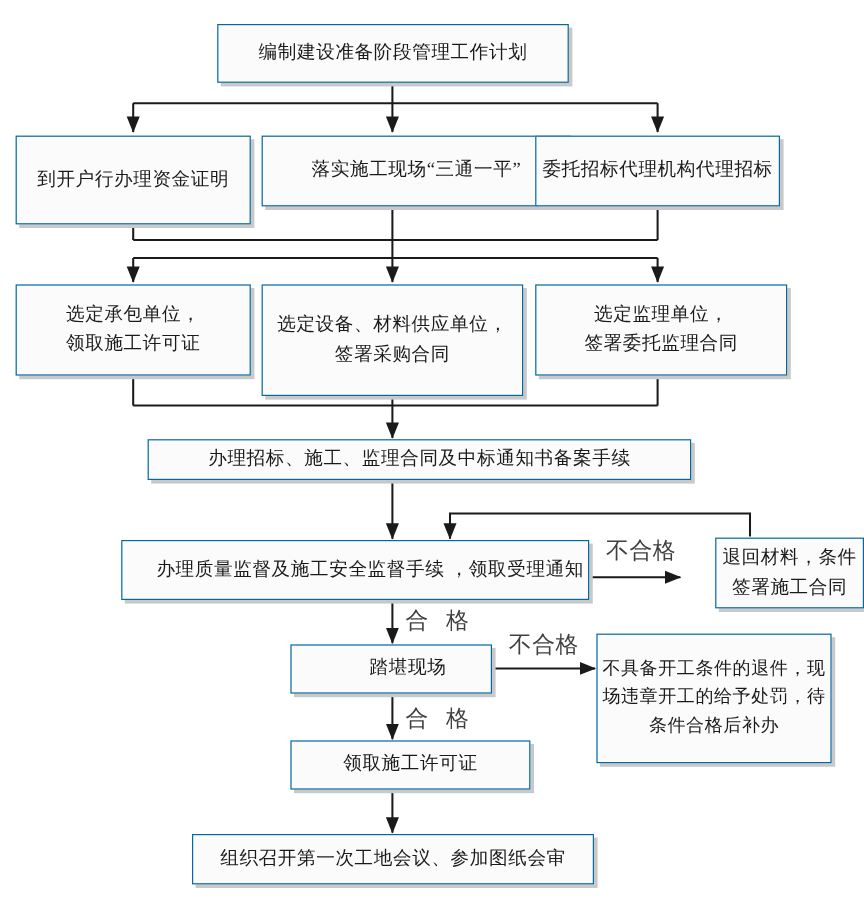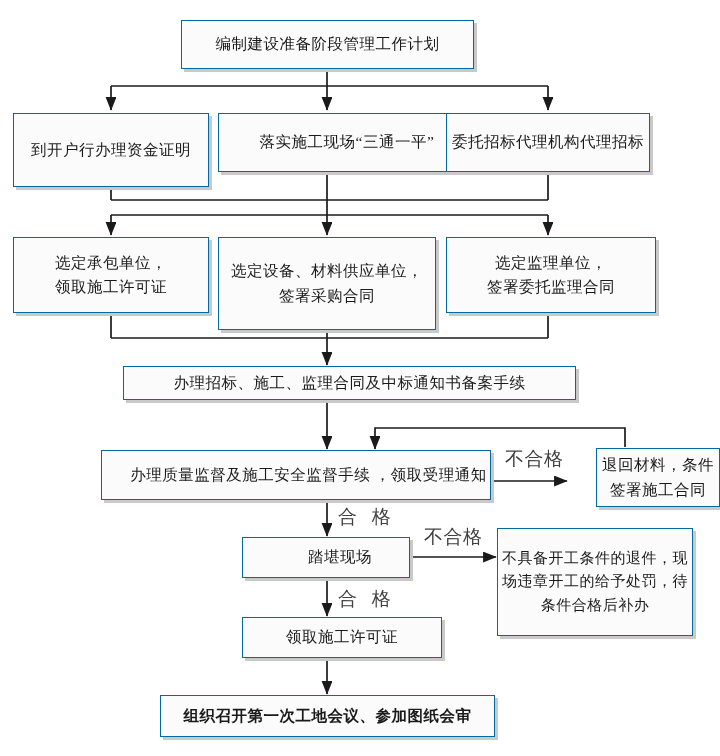--- a/index.html
+++ b/index.html
@@ -158,21 +158,21 @@
   <div class="node" style="left:497px; top:528px; width:196px; height:108px; font-size:15px;">
     <span class="line">不具备开工条件的退件，现</span>
     <span class="line">场违章开工的给予处罚，待</span>
     <span class="line">条件合格后补办</span>
   </div>
 
   <div class="node" style="left:242px; top:617px; width:200px; height:41px;">
     <span class="line">领取施工许可证</span>
   </div>
 
-  <div class="node" style="left:160px; top:695px; width:335px; height:42px;font-weight:bold;">
+  <div class="node" style="left:160px; top:695px; width:335px; height:42px;">
     <span class="line">组织召开第一次工地会议、参加图纸会审</span>
   </div>
 
   <div class="edge-label" style="left:505px; top:446px;">不合格</div>
 
   <div class="edge-label spaced" style="left:338px; top:504px;">合  格</div>
 
   <div class="edge-label" style="left:424px; top:524px;">不合格</div>
 
   <div class="edge-label spaced" style="left:338px; top:586px;">合  格</div>

